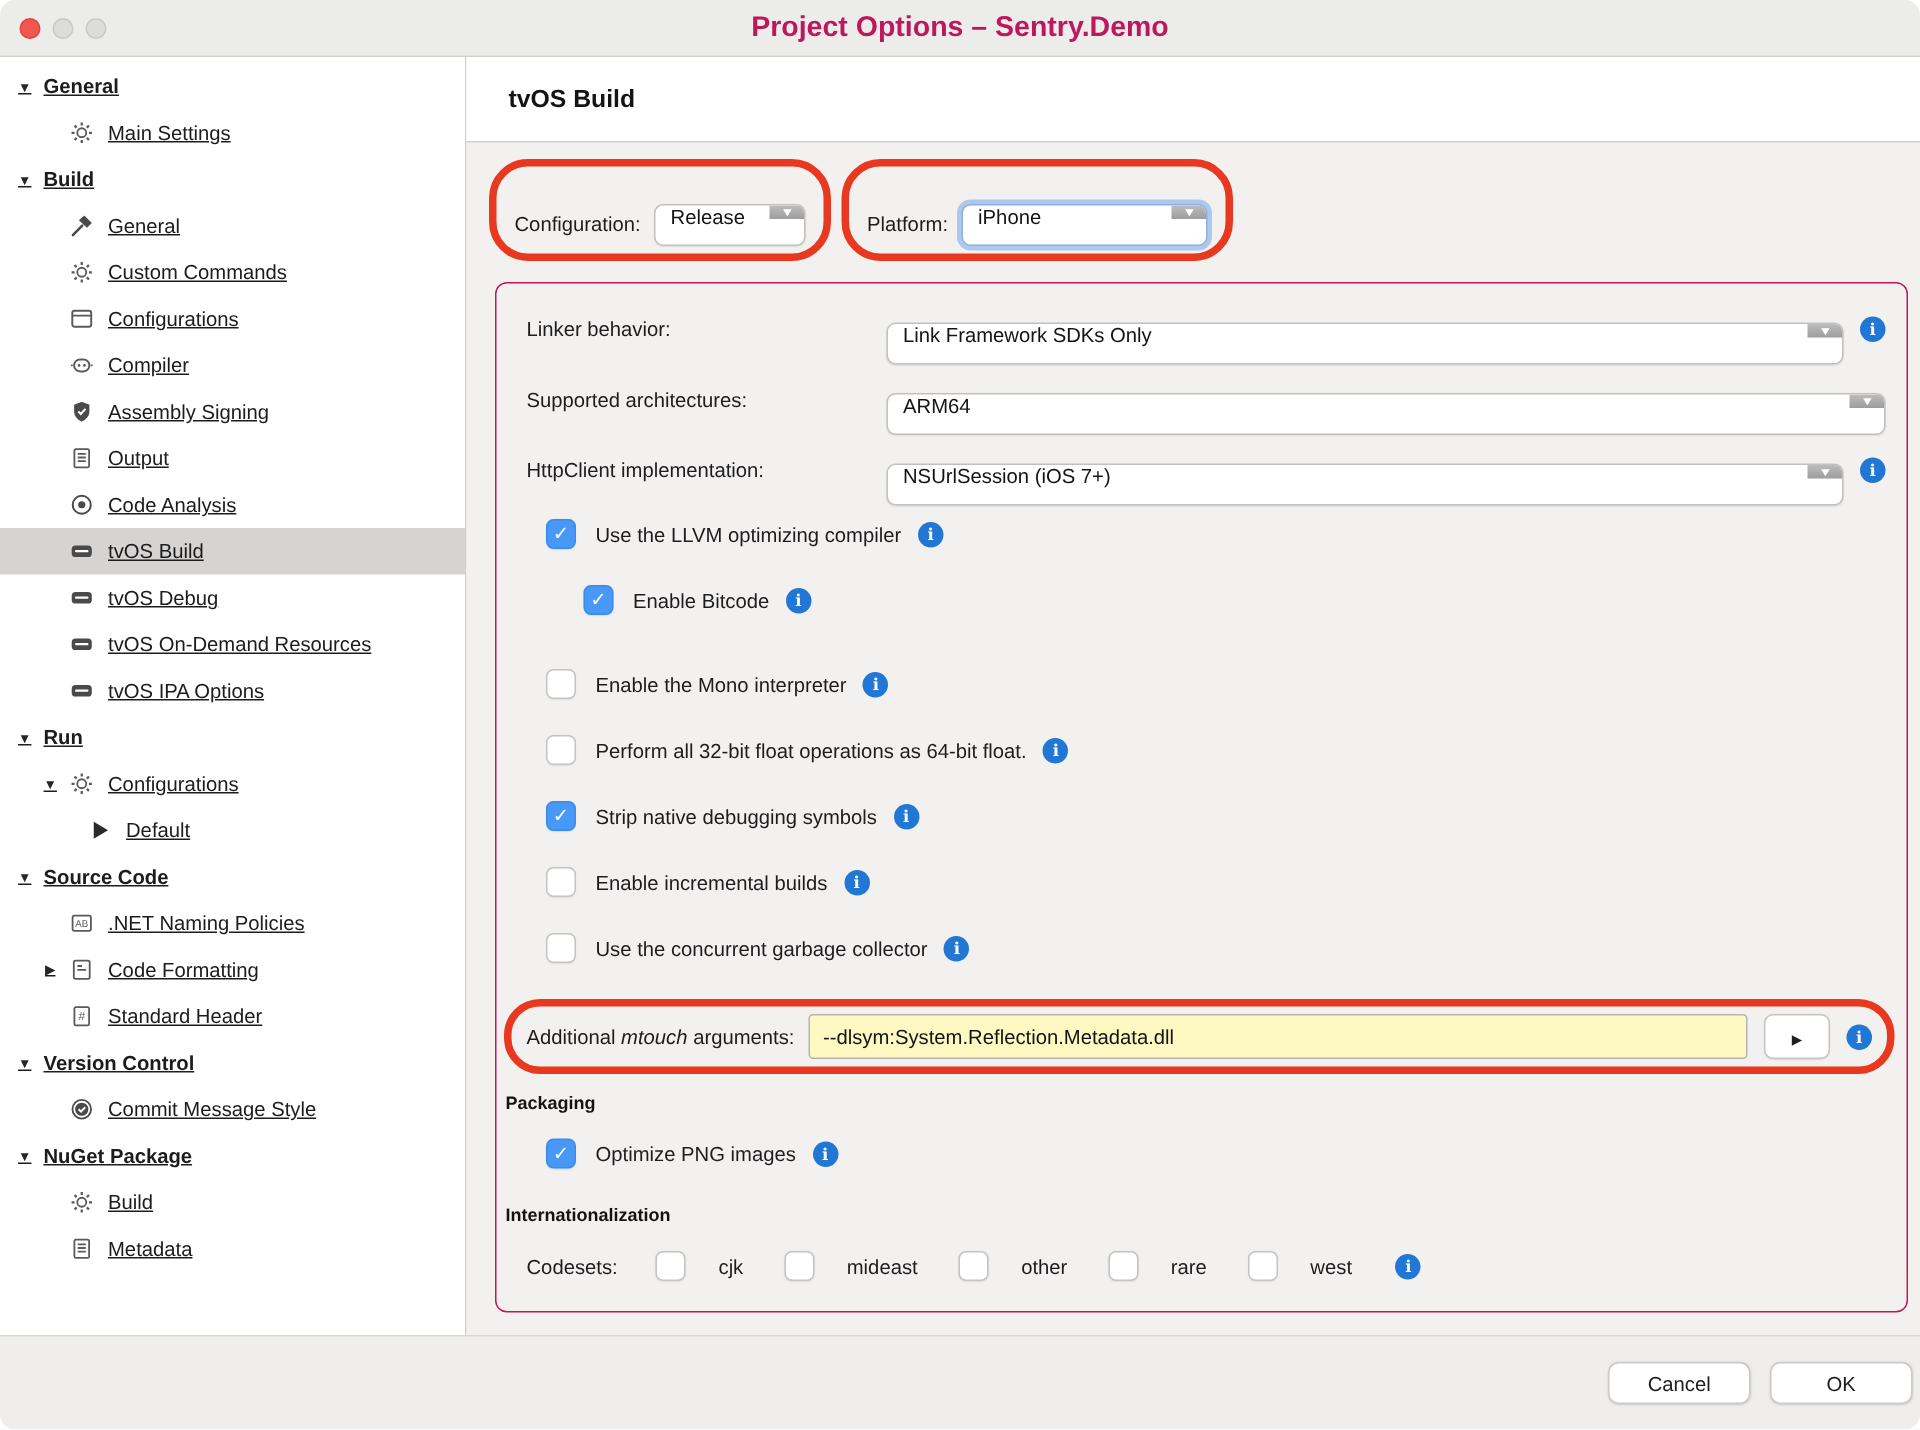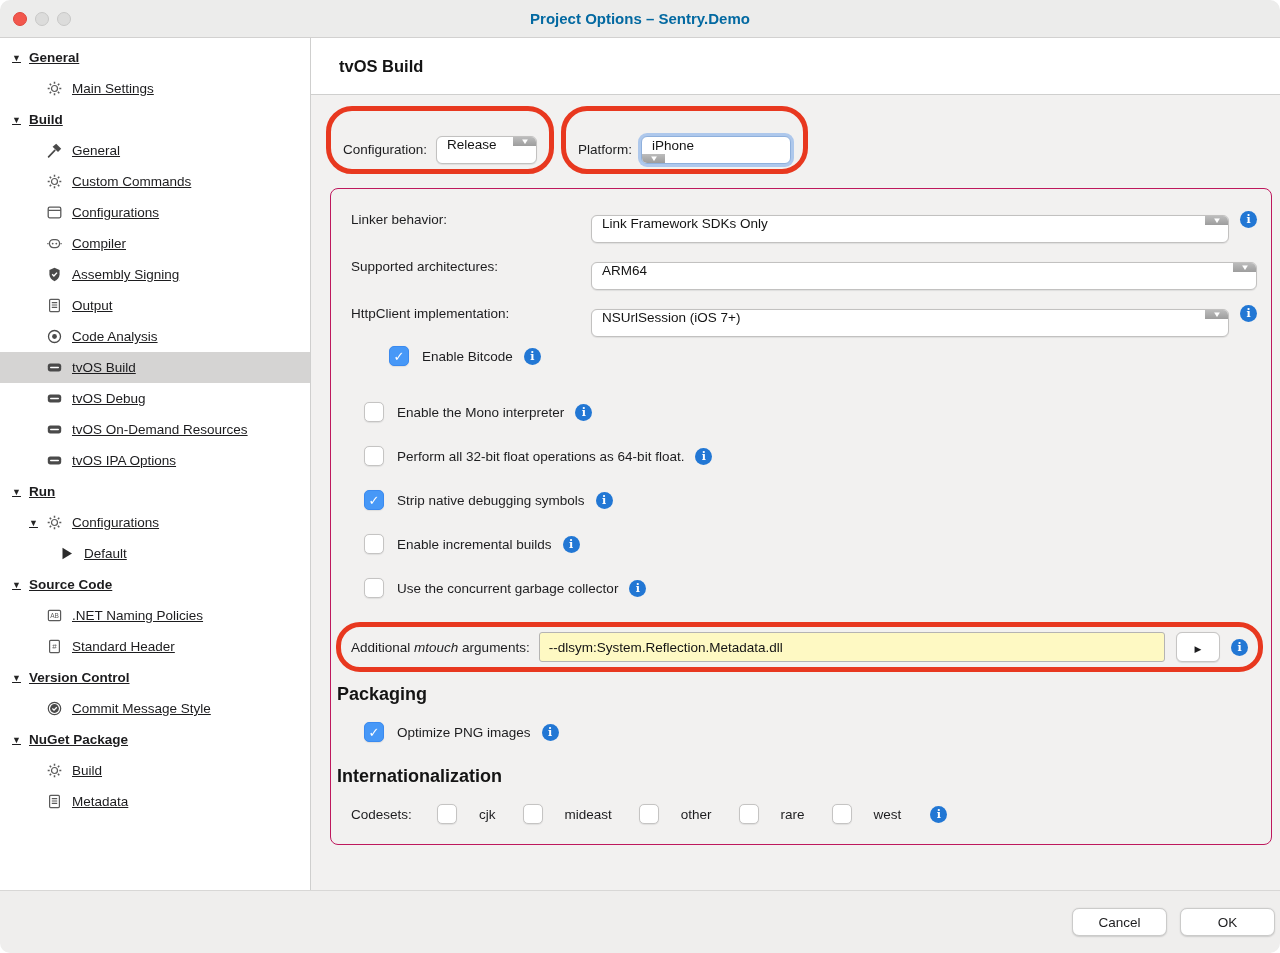--- a/index.html
+++ b/index.html
@@ -12,21 +12,21 @@
     background:#fff;overflow:hidden;border-radius:10px;
     position:relative;
   }
   
   .titlebar{height:38px;background:#ececeb;border-bottom:1px solid #d2d1d0;
     display:flex;align-items:center;justify-content:center;position:relative;flex-shrink:0;}
   .lights{position:absolute;left:13px;top:0;height:100%;display:flex;align-items:center;gap:8px;}
   .light{width:14px;height:14px;border-radius:50%;}
   .light.red{background:#f2574d;border:1px solid #e0463c;}
   .light.gray{background:#dcdcdb;border:1px solid #c8c8c7;}
-  .wtitle{font-weight:700;color:#0369a1;font-size:15px;}
+  .wtitle{font-weight:700;color:#be185d;font-size:19px;}
   
   .bodywrap{flex:1;display:flex;min-height:0;}
   .sidebar{width:311px;flex-shrink:0;background:#fff;border-right:1px solid #cfcfce;
     padding-top:4px;overflow:hidden;}
   .srow{height:31px;display:flex;align-items:center;white-space:nowrap;text-decoration:underline;}
   .srow.selected{background:#d5d4d3;}
   .lvl0{padding-left:10px;font-weight:700;}
   .lvl1{padding-left:46px;}
   .lvl1.haschild{padding-left:27px;}
   .lvl2{padding-left:58px;}
@@ -49,21 +49,21 @@
   .tlabel{margin-right:9px;color:#1d1d1f;margin-top:18px;}
   
   .combo{height:28px;display:flex;align-items:flex-start;background:#fff;
     border:1px solid #c2c1c0;border-radius:6px;overflow:hidden;
     box-shadow:0 .5px 1px rgba(0,0,0,.08);margin-top:20px;}
   .combo-val{flex:1;display:flex;align-items:center;padding:0 10px;color:#141414;}
   .combo-btn{width:23px;background:linear-gradient(#bcbcbc,#9d9d9d);
     display:flex;align-items:center;justify-content:center;flex-shrink:0;}
   .combo-btn::after{content:"▼";color:#fff;font-size:8px;transform:scaleX(1.2);}
   .combo.small{width:101px;}
-  .combo.platform{width:150px;flex-direction:column;}
+  .combo.platform{width:164px;}
   .combo.focused{box-shadow:0 0 0 3px #aec8ec;border-color:#8fb0dc;}
   .combo.full{flex:1;}
   
   .groupbox{margin-top:14px;border:1px solid #be185d;border-radius:8px;
     padding:16px 14px 18px 14px;}
   .field-row{display:flex;align-items:center;height:28px;margin-bottom:19px;padding-left:6px;}
   .field-label{width:240px;flex-shrink:0;color:#1d1d1f;}
   .info{width:17px;height:17px;border-radius:50%;background:var(--info,#2277d4);
     color:#fff;display:inline-flex;align-items:center;justify-content:center;
     font:700 11px "DejaVu Serif",serif;flex-shrink:0;margin-left:11px;}
@@ -80,21 +80,21 @@
   .clabel{color:#1d1d1f;}
   
   .ring-mtouch{display:flex;margin:6px -6px 12px -9px;padding:5px 10px;border-radius:24px;}
   .mlabel{margin-right:9px;white-space:nowrap;color:#1d1d1f;}
   .mtouch-input{flex:1;height:30px;border:1px solid #b5b4b3;border-radius:3px;
     background:#fef9c3;padding:0 9px;font:13.5px "Liberation Sans",sans-serif;color:#141414;min-width:0;}
   .expand-btn{width:44px;height:30px;margin-left:11px;background:#fff;border:1px solid #c6c5c4;
     border-radius:6px;box-shadow:0 .5px 1px rgba(0,0,0,.1);display:flex;align-items:center;
     justify-content:center;flex-shrink:0;cursor:default;}
   .play-glyph::after{content:"▶";font-size:9px;color:#1d1d1f;}
-  .section-title{font-weight:700;font-size:18px;color:#141414;margin:0 0 17px -8px;}
+  .section-title{font-weight:700;font-size:12px;color:#141414;margin:0 0 17px -8px;}
   .codesets{display:flex;align-items:center;padding-left:6px;margin-bottom:2px;}
   .codeset-label{width:86px;flex-shrink:0;}
   .codeset-item{display:flex;align-items:center;margin-right:27px;gap:12px;}
   .codeset-item .cb{margin-right:10px;}
   
   .footer{height:63px;flex-shrink:0;background:#efeeed;border-top:1px solid #d8d7d6;
     display:flex;align-items:center;justify-content:flex-end;gap:13px;padding-right:5px;}
   .fbtn{width:95px;height:28px;background:#fff;border:1px solid #cbcbca;border-radius:7px;
     font:13.5px "Liberation Sans",sans-serif;color:#1d1d1f;
     box-shadow:0 .5px 1.5px rgba(0,0,0,.15);display:flex;align-items:center;justify-content:center;}
@@ -261,20 +261,30 @@
         </div>
         <div class="srow lvl1">
           <span class="sicon">
             <svg viewBox="0 0 17 17" fill="none" stroke="#5a5a5a" stroke-width="1.2">
               <rect x="2.4" y="3.4" width="12.2" height="10.2" rx="1.2"></rect>
               <text x="8.5" y="11" font-size="6.5" fill="#5a5a5a" stroke="none" text-anchor="middle" font-family="Liberation Sans,sans-serif">AB</text>
             </svg>
           </span>
           <span class="slabel">.NET Naming Policies</span>
         </div>
+        <div class="srow lvl1 haschild">
+          <span class="disc disc-right"></span>
+          <span class="sicon">
+            <svg viewBox="0 0 17 17" fill="none" stroke="#5a5a5a" stroke-width="1.2">
+              <rect x="3.2" y="2.4" width="10.6" height="12.2" rx="1.2"></rect>
+              <path d="M5.6 6h3M5.6 8.6h5.8"></path>
+            </svg>
+          </span>
+          <span class="slabel">Code Formatting</span>
+        </div>
         <div class="srow lvl1">
           <span class="sicon">
             <svg viewBox="0 0 17 17" fill="none" stroke="#5a5a5a" stroke-width="1.2">
               <rect x="3.6" y="2.4" width="9.8" height="12.2" rx="1"></rect>
               <text x="8.5" y="11.2" font-size="8" fill="#5a5a5a" stroke="none" text-anchor="middle" font-family="Liberation Sans,sans-serif">#</text>
             </svg>
           </span>
           <span class="slabel">Standard Header</span>
         </div>
         <div class="srow lvl0">
@@ -359,20 +369,25 @@
               <div class="field-row">
                 <span class="field-label">HttpClient implementation:</span>
                 <span class="combo full">
                   <span class="combo-val">NSUrlSession (iOS 7+)</span>
                   <span class="combo-btn"></span>
                 </span>
                 <span class="info"></span>
               </div>
             </div>
           <div id="check-rows" class="check-rows">
+              <div class="check-row">
+                <span class="cb checked"></span>
+                <span class="clabel">Use the LLVM optimizing compiler</span>
+                <span class="info"></span>
+              </div>
               <div class="check-row indent1">
                 <span class="cb checked"></span>
                 <span class="clabel">Enable Bitcode</span>
                 <span class="info"></span>
               </div>
               <div class="check-row gap-extra">
                 <span class="cb"></span>
                 <span class="clabel">Enable the Mono interpreter</span>
                 <span class="info"></span>
               </div>

